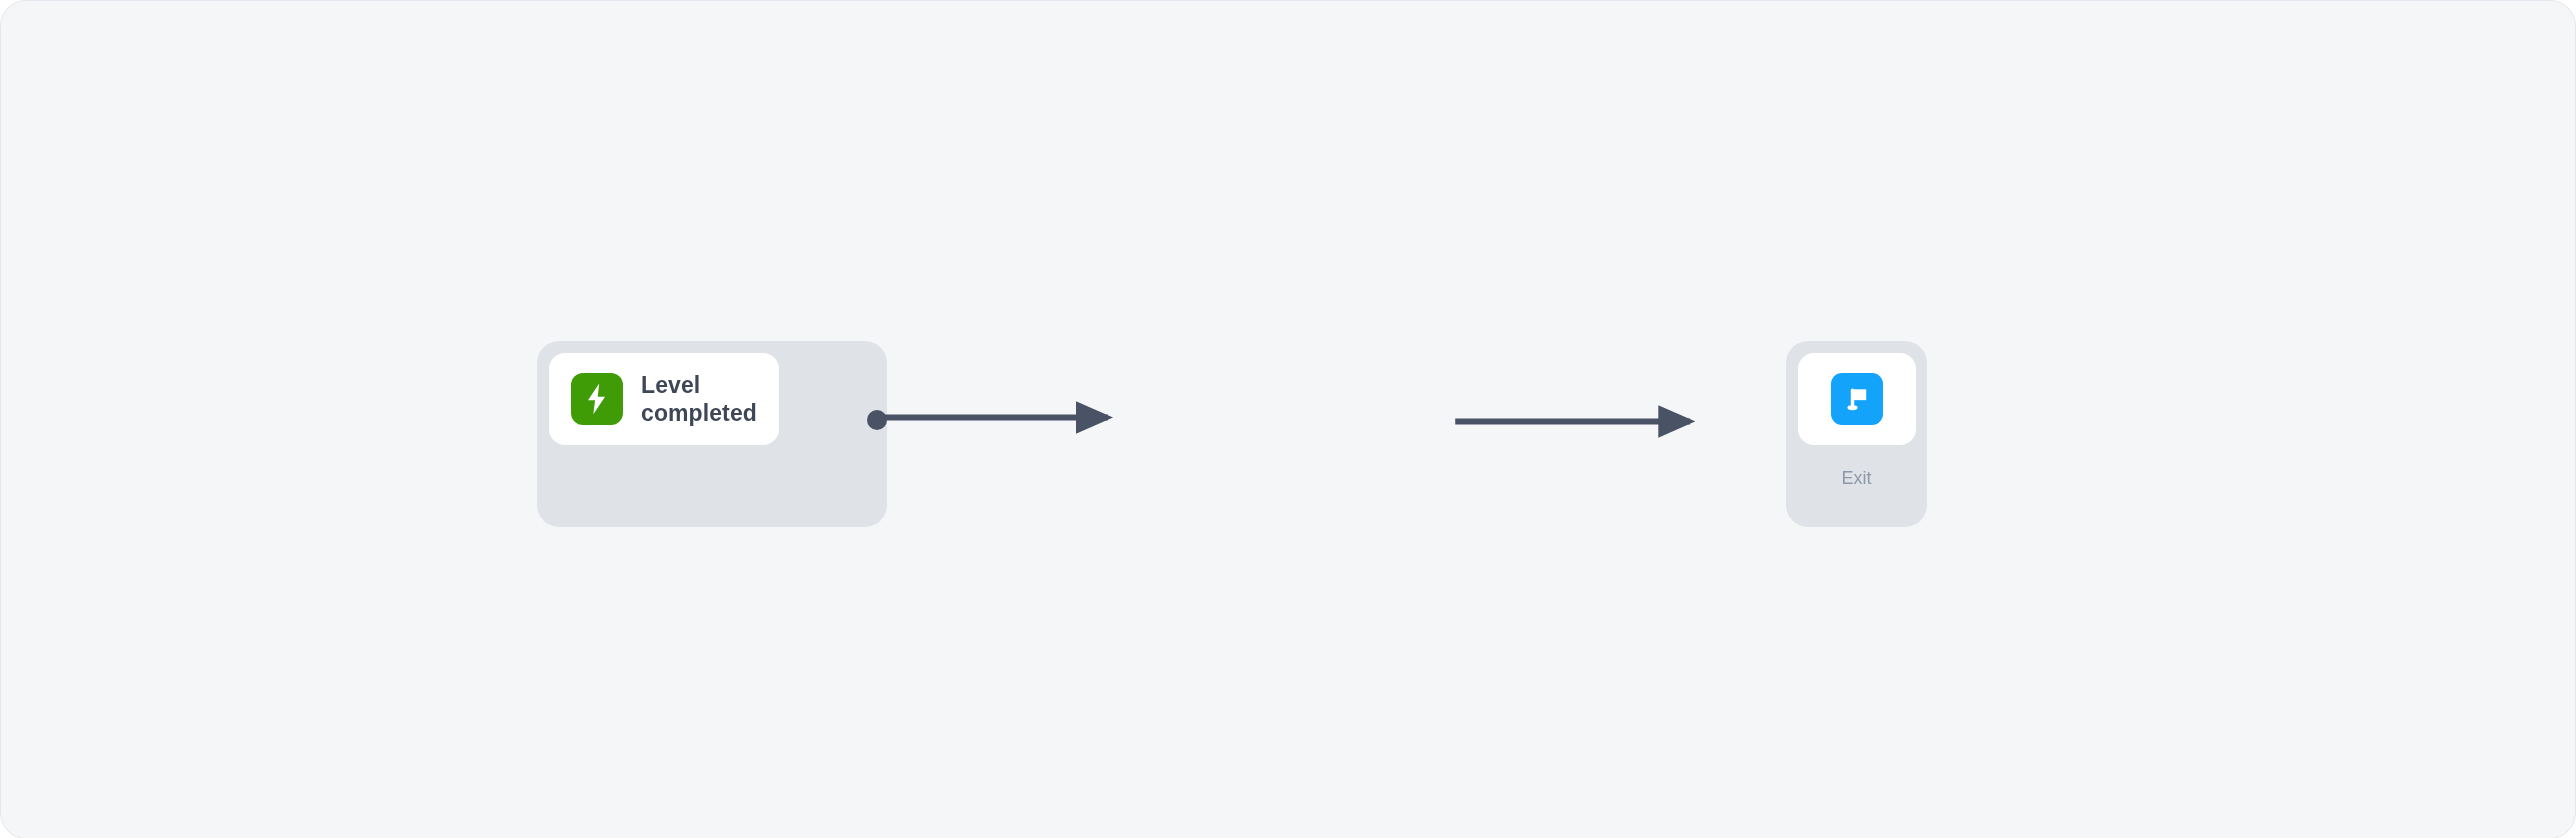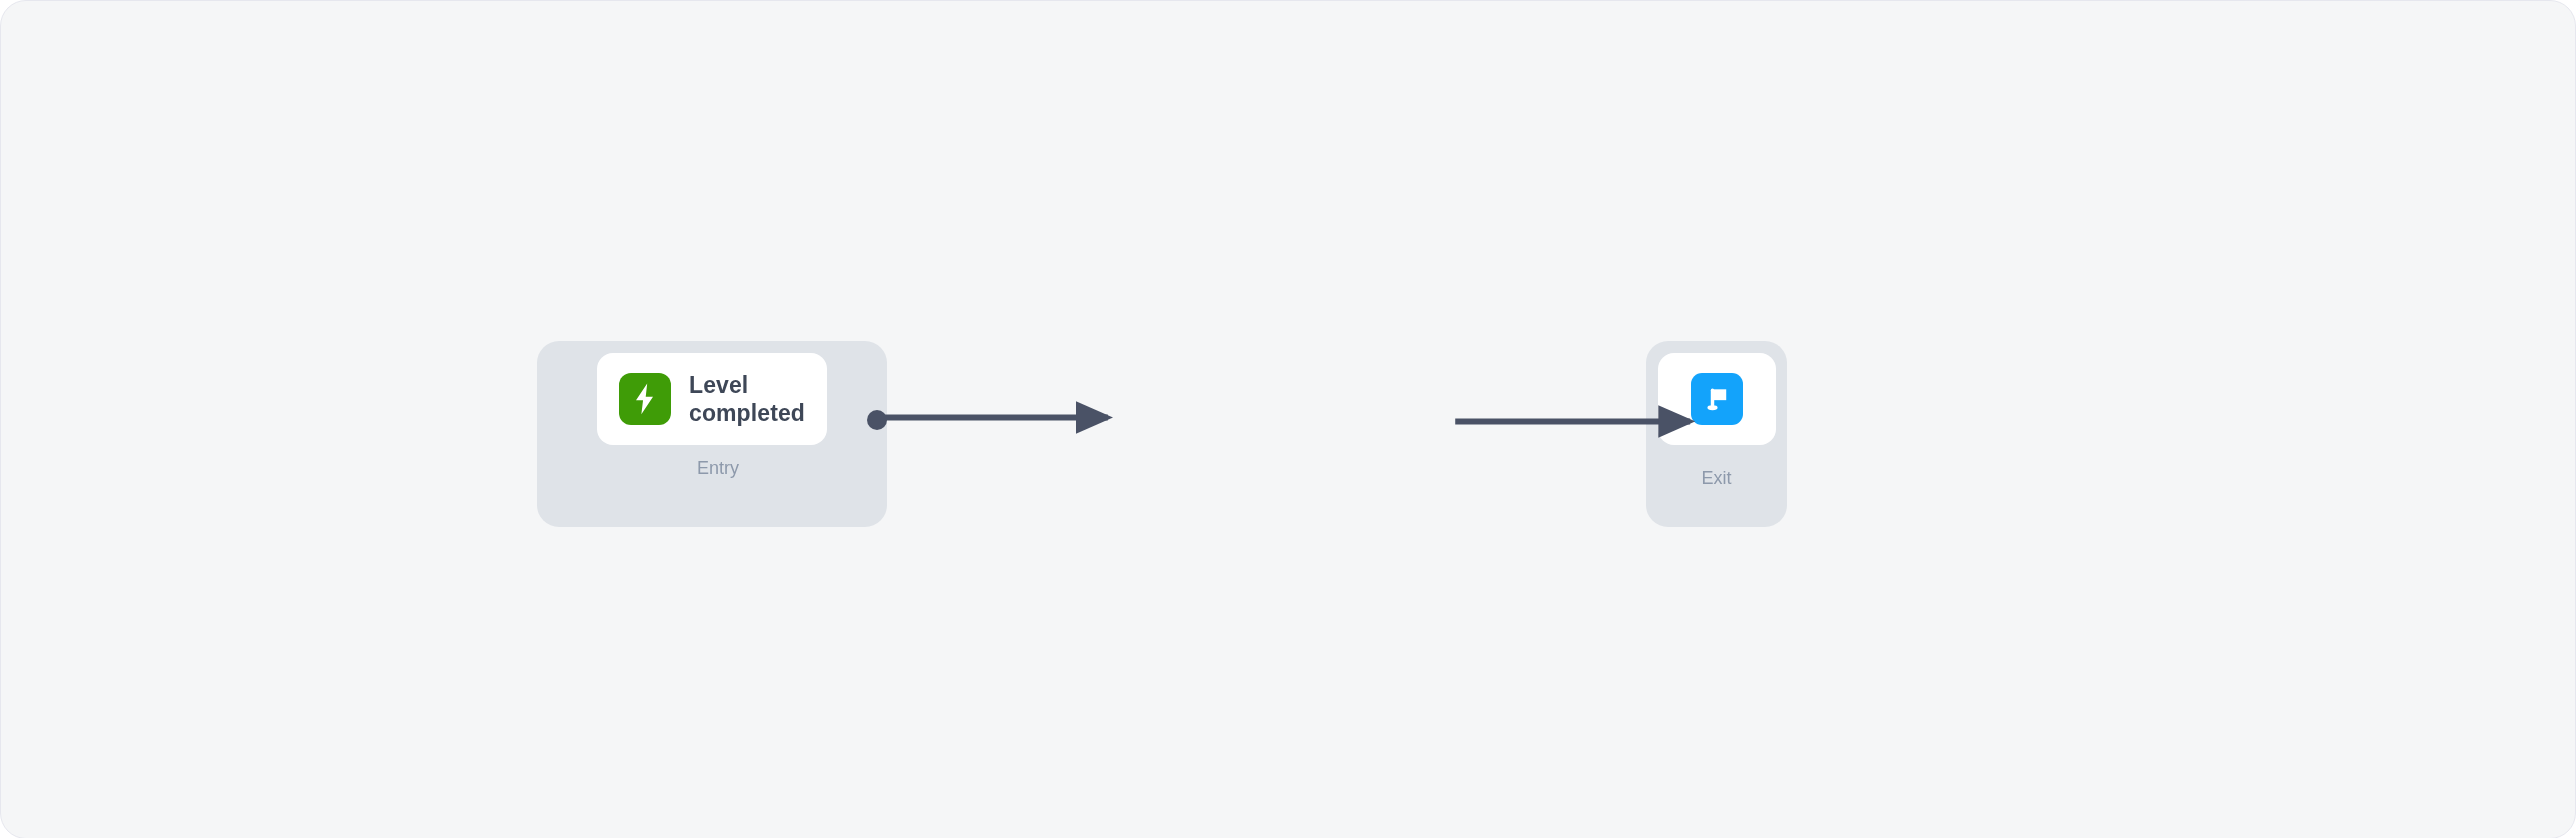--- a/index.html
+++ b/index.html
@@ -24,21 +24,21 @@
   }
 
   
   .node {
     position: absolute;
     background: #dfe3e8;
     border-radius: 22px;
     box-sizing: border-box;
     display: flex;
     flex-direction: column;
-    align-items: center;
+    align-items: flex-start;
   }
 
   
   .card {
     position: relative;
     background: #ffffff;
     border-radius: 16px;
     display: flex;
     align-items: center;
     box-sizing: border-box;
@@ -130,26 +130,25 @@
   <div class="node" style="left:536px; top:340px; width:350px; height:186px;">
     <div class="card card-wide" style="margin:12px 12px 0 12px; height:92px;">
       <span class="icon-tile lg" style="background:#3f9c07;">
         <svg width="30" height="34" viewBox="0 0 24 28" aria-hidden="true">
           <path d="M13.8 1.2 L4.6 15.0 L10.4 15.0 L9.0 26.6 L18.6 12.2 L12.6 12.2 Z" fill="#ffffff"></path>
         </svg>
       </span>
       <span class="node-title">Level
 completed</span>
     </div>
-    <div class="node-caption caption-left">Entry</div>
     <span class="port" style="left:330px; top:69px;"></span>
   </div>
 
 
-  <div class="node" style="left:1645px; top:340px; width:141px; height:186px; align-items:center;">
+  <div class="node" style="left:1785px; top:340px; width:141px; height:186px; align-items:center;">
     <div class="card card-compact" style="margin:12px; width:118px; height:92px;">
       <span class="icon-tile sm" style="background:#13a3fb;">
         <svg width="30" height="30" viewBox="0 0 26 26" aria-hidden="true">
           <rect x="7.6" y="4.0" width="3.0" height="16.2" rx="1.5" fill="#ffffff"></rect>
           <path d="M10.2 4.6 H21.0 V14.0 H10.2 Z" fill="#ffffff"></path>
           <ellipse cx="9.1" cy="20.6" rx="4.4" ry="2.1" fill="#ffffff"></ellipse>
         </svg>
       </span>
     </div>
     <div class="node-caption caption-center" style="width:100%;">Exit</div>

